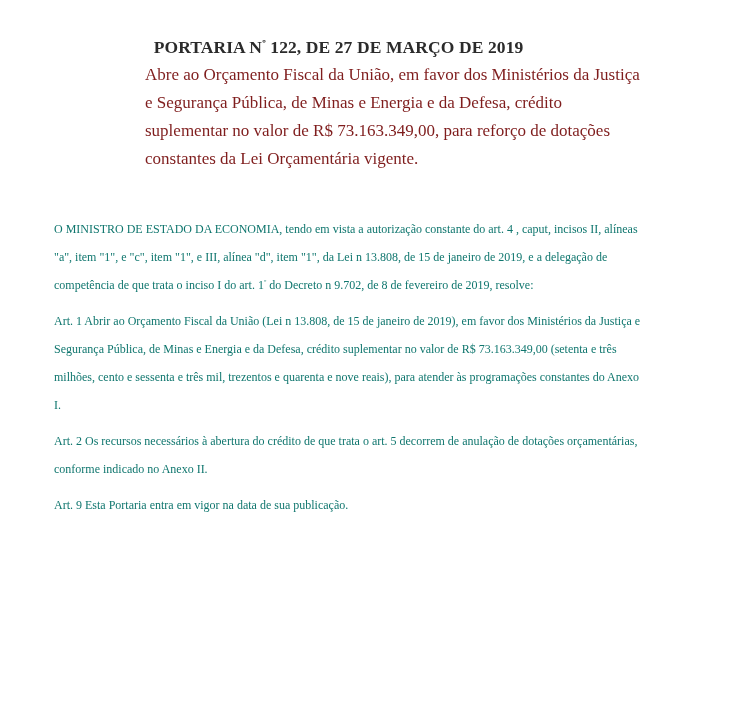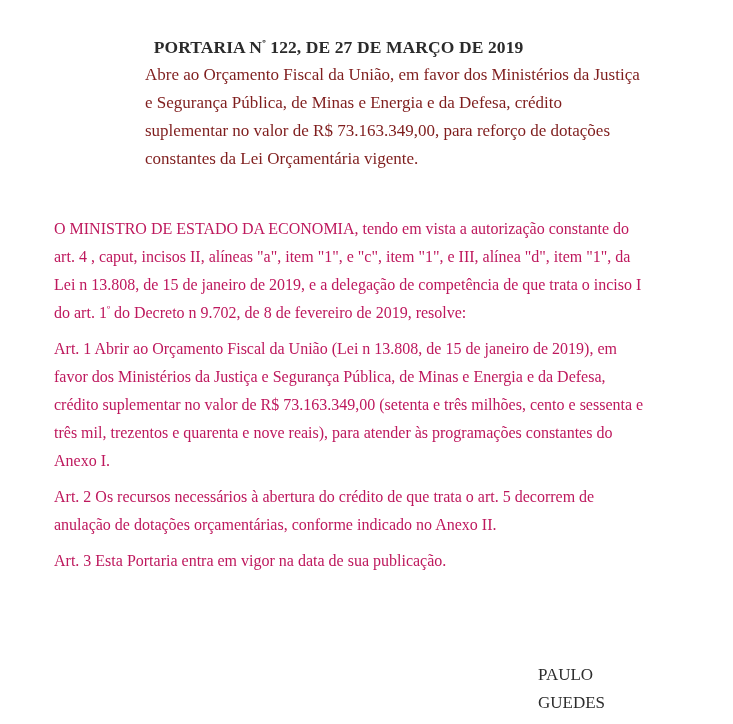--- a/index.html
+++ b/index.html
@@ -59,25 +59,25 @@
   }
 
   
   .body-block {
     position: absolute;
     left: 54px;
     top: 215px;
     width: 592px;
   }
   .para {
-    font-size: 16px;
+    font-size: 12px;
     line-height: 28px;
     margin: 0 0 8px 0;
     text-align: left;
-    color: #be185d;
+    color: #0f766e;
   }
   .para:last-child { margin-bottom: 0; }
   .para sup {
     font-size: 0.62em;
     vertical-align: 0.52em;
     line-height: 0;
   }
 
   
   .signature {
@@ -102,22 +102,18 @@
   <div class="epigraph">Abre ao Orçamento Fiscal da União, em favor dos Ministérios da Justiça e Segurança Pública, de Minas e Energia e da Defesa, crédito suplementar no valor de R$ 73.163.349,00, para reforço de dotações constantes da Lei Orçamentária vigente.</div>
 
   <div class="body-block">
 
     <p class="para"><span>O MINISTRO DE ESTADO DA ECONOMIA, tendo em vista a autorização constante do art. 4 , caput, incisos II, alíneas "a", item "1", e "c", item "1", e III, alínea "d", item "1", da Lei n 13.808, de 15 de janeiro de 2019, e a delegação de competência de que trata o inciso I do art. 1</span><sup>º</sup><span> do Decreto n 9.702, de 8 de fevereiro de 2019, resolve:</span></p>
 
     <p class="para">Art. 1 Abrir ao Orçamento Fiscal da União (Lei n 13.808, de 15 de janeiro de 2019), em favor dos Ministérios da Justiça e Segurança Pública, de Minas e Energia e da Defesa, crédito suplementar no valor de R$ 73.163.349,00 (setenta e três milhões, cento e sessenta e três mil, trezentos e quarenta e nove reais), para atender às programações constantes do Anexo I.</p>
 
     <p class="para">Art. 2 Os recursos necessários à abertura do crédito de que trata o art. 5 decorrem de anulação de dotações orçamentárias, conforme indicado no Anexo II.</p>
 
-    <p class="para">Art. 3 Esta Portaria entra em vigor na data de sua publicação.</p>
+    <p class="para">Art. 9 Esta Portaria entra em vigor na data de sua publicação.</p>
 
   </div>
 
-  <div class="signature">
-    <div>PAULO</div>
-    <div>GUEDES</div>
-  </div>
 
 </div>
 
 </body></html>

